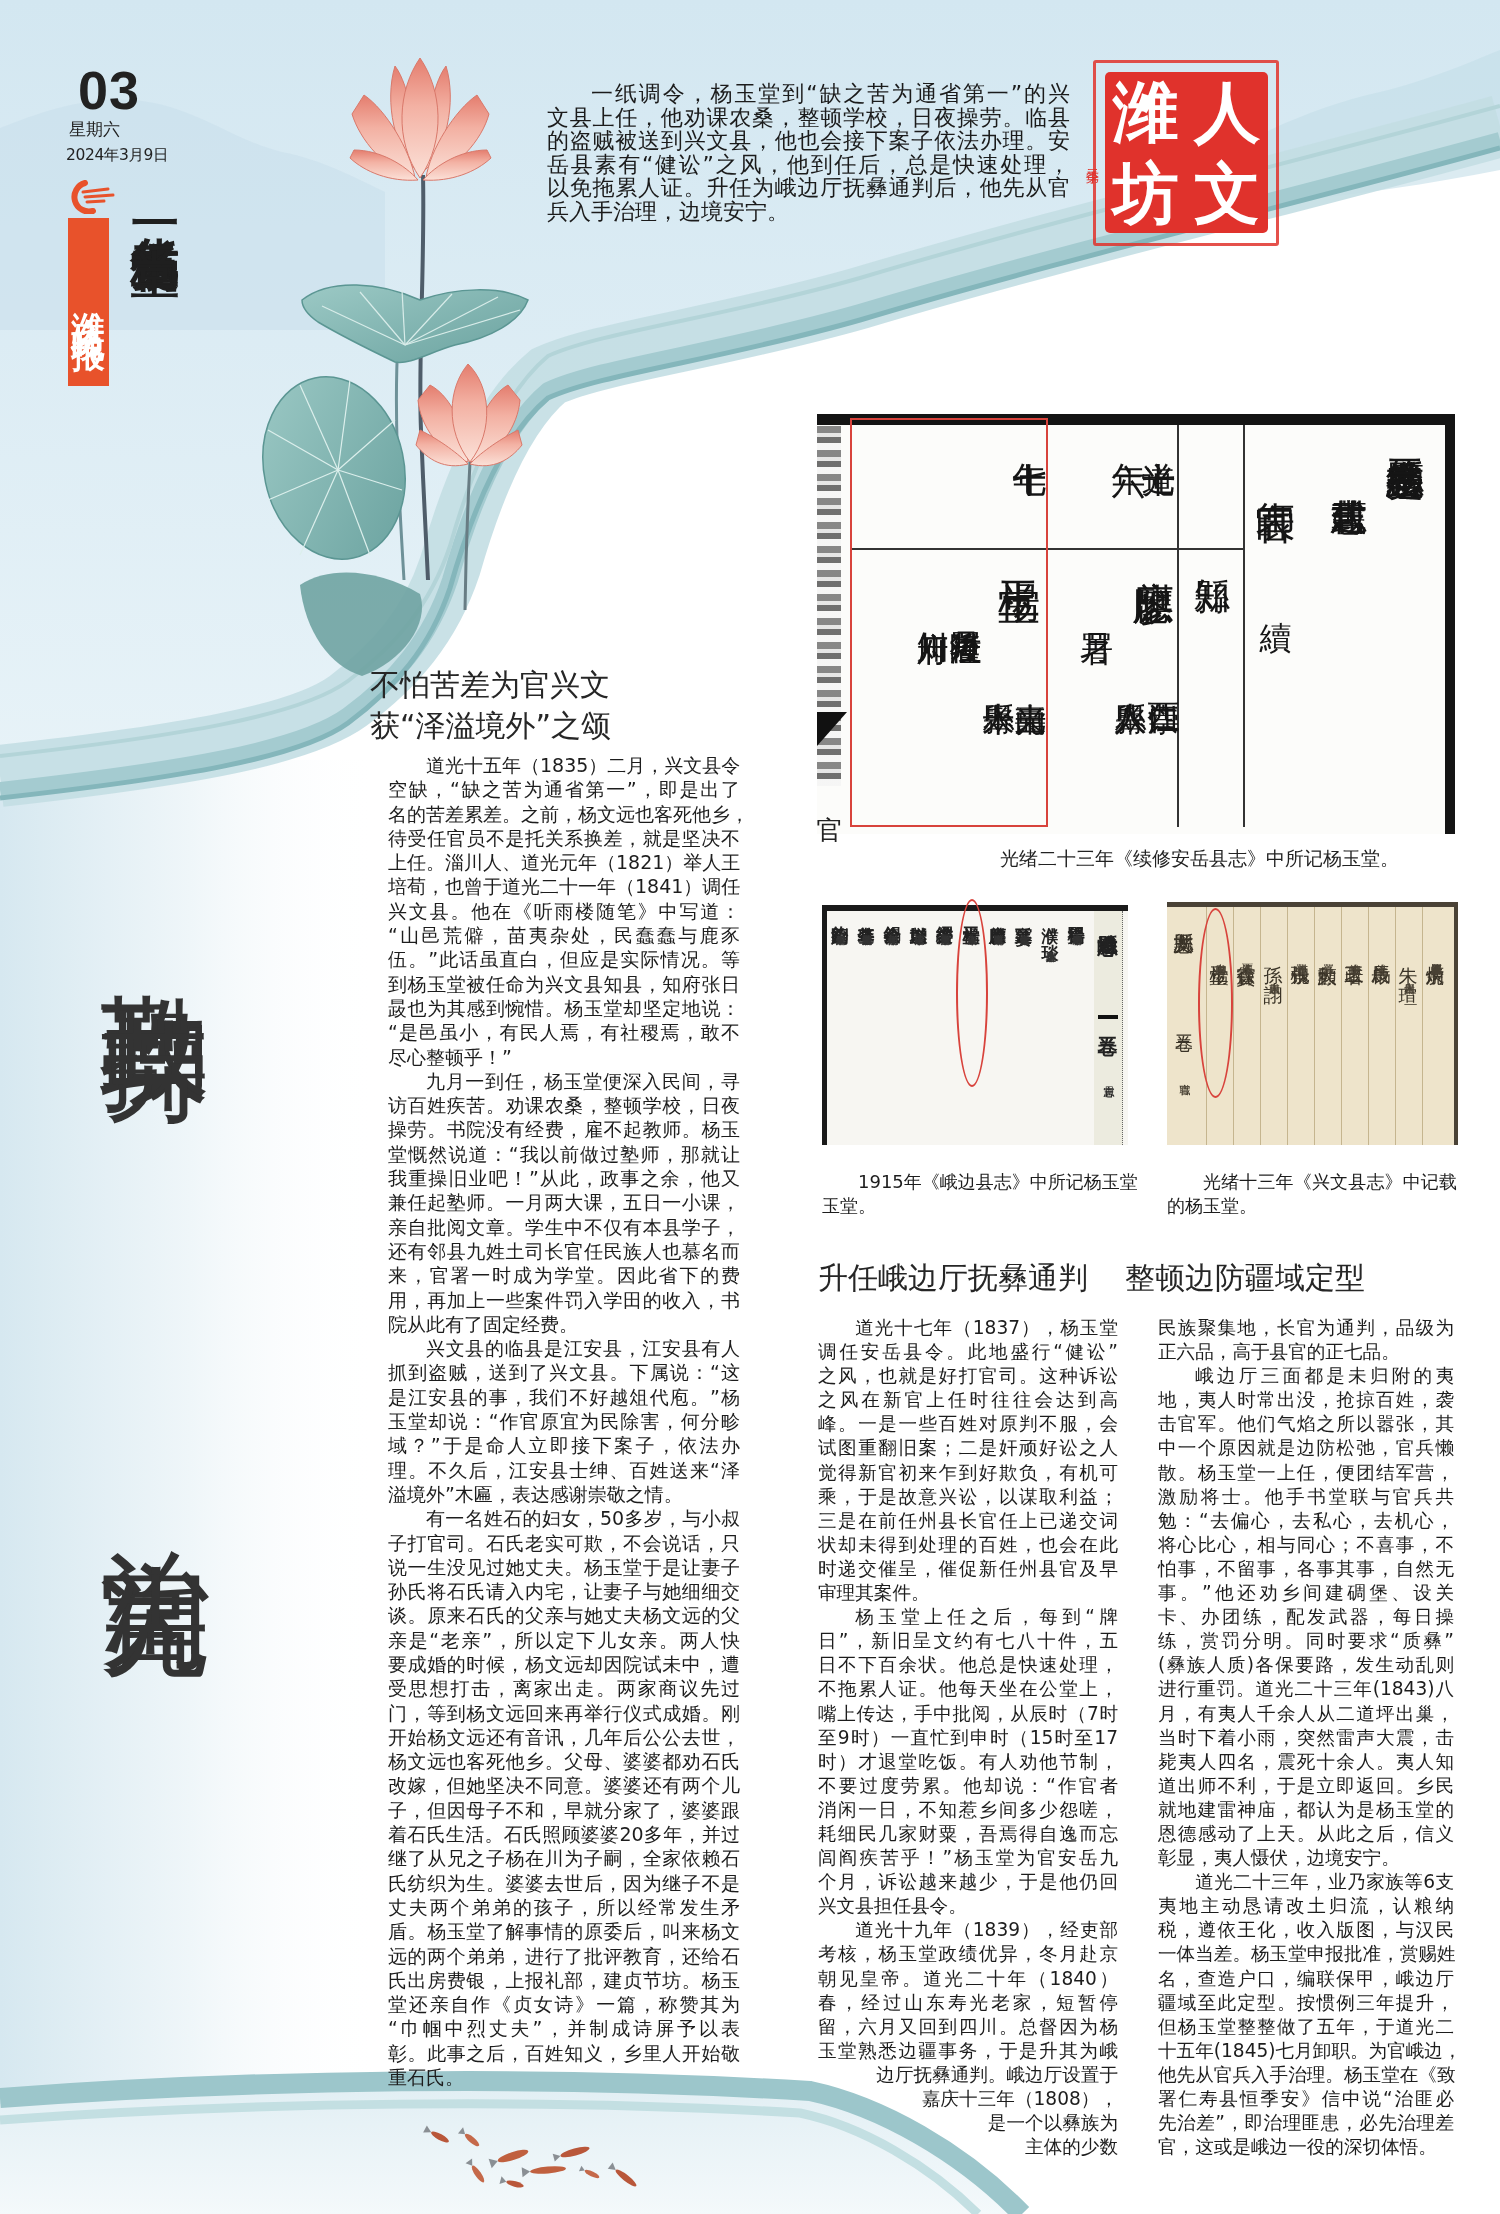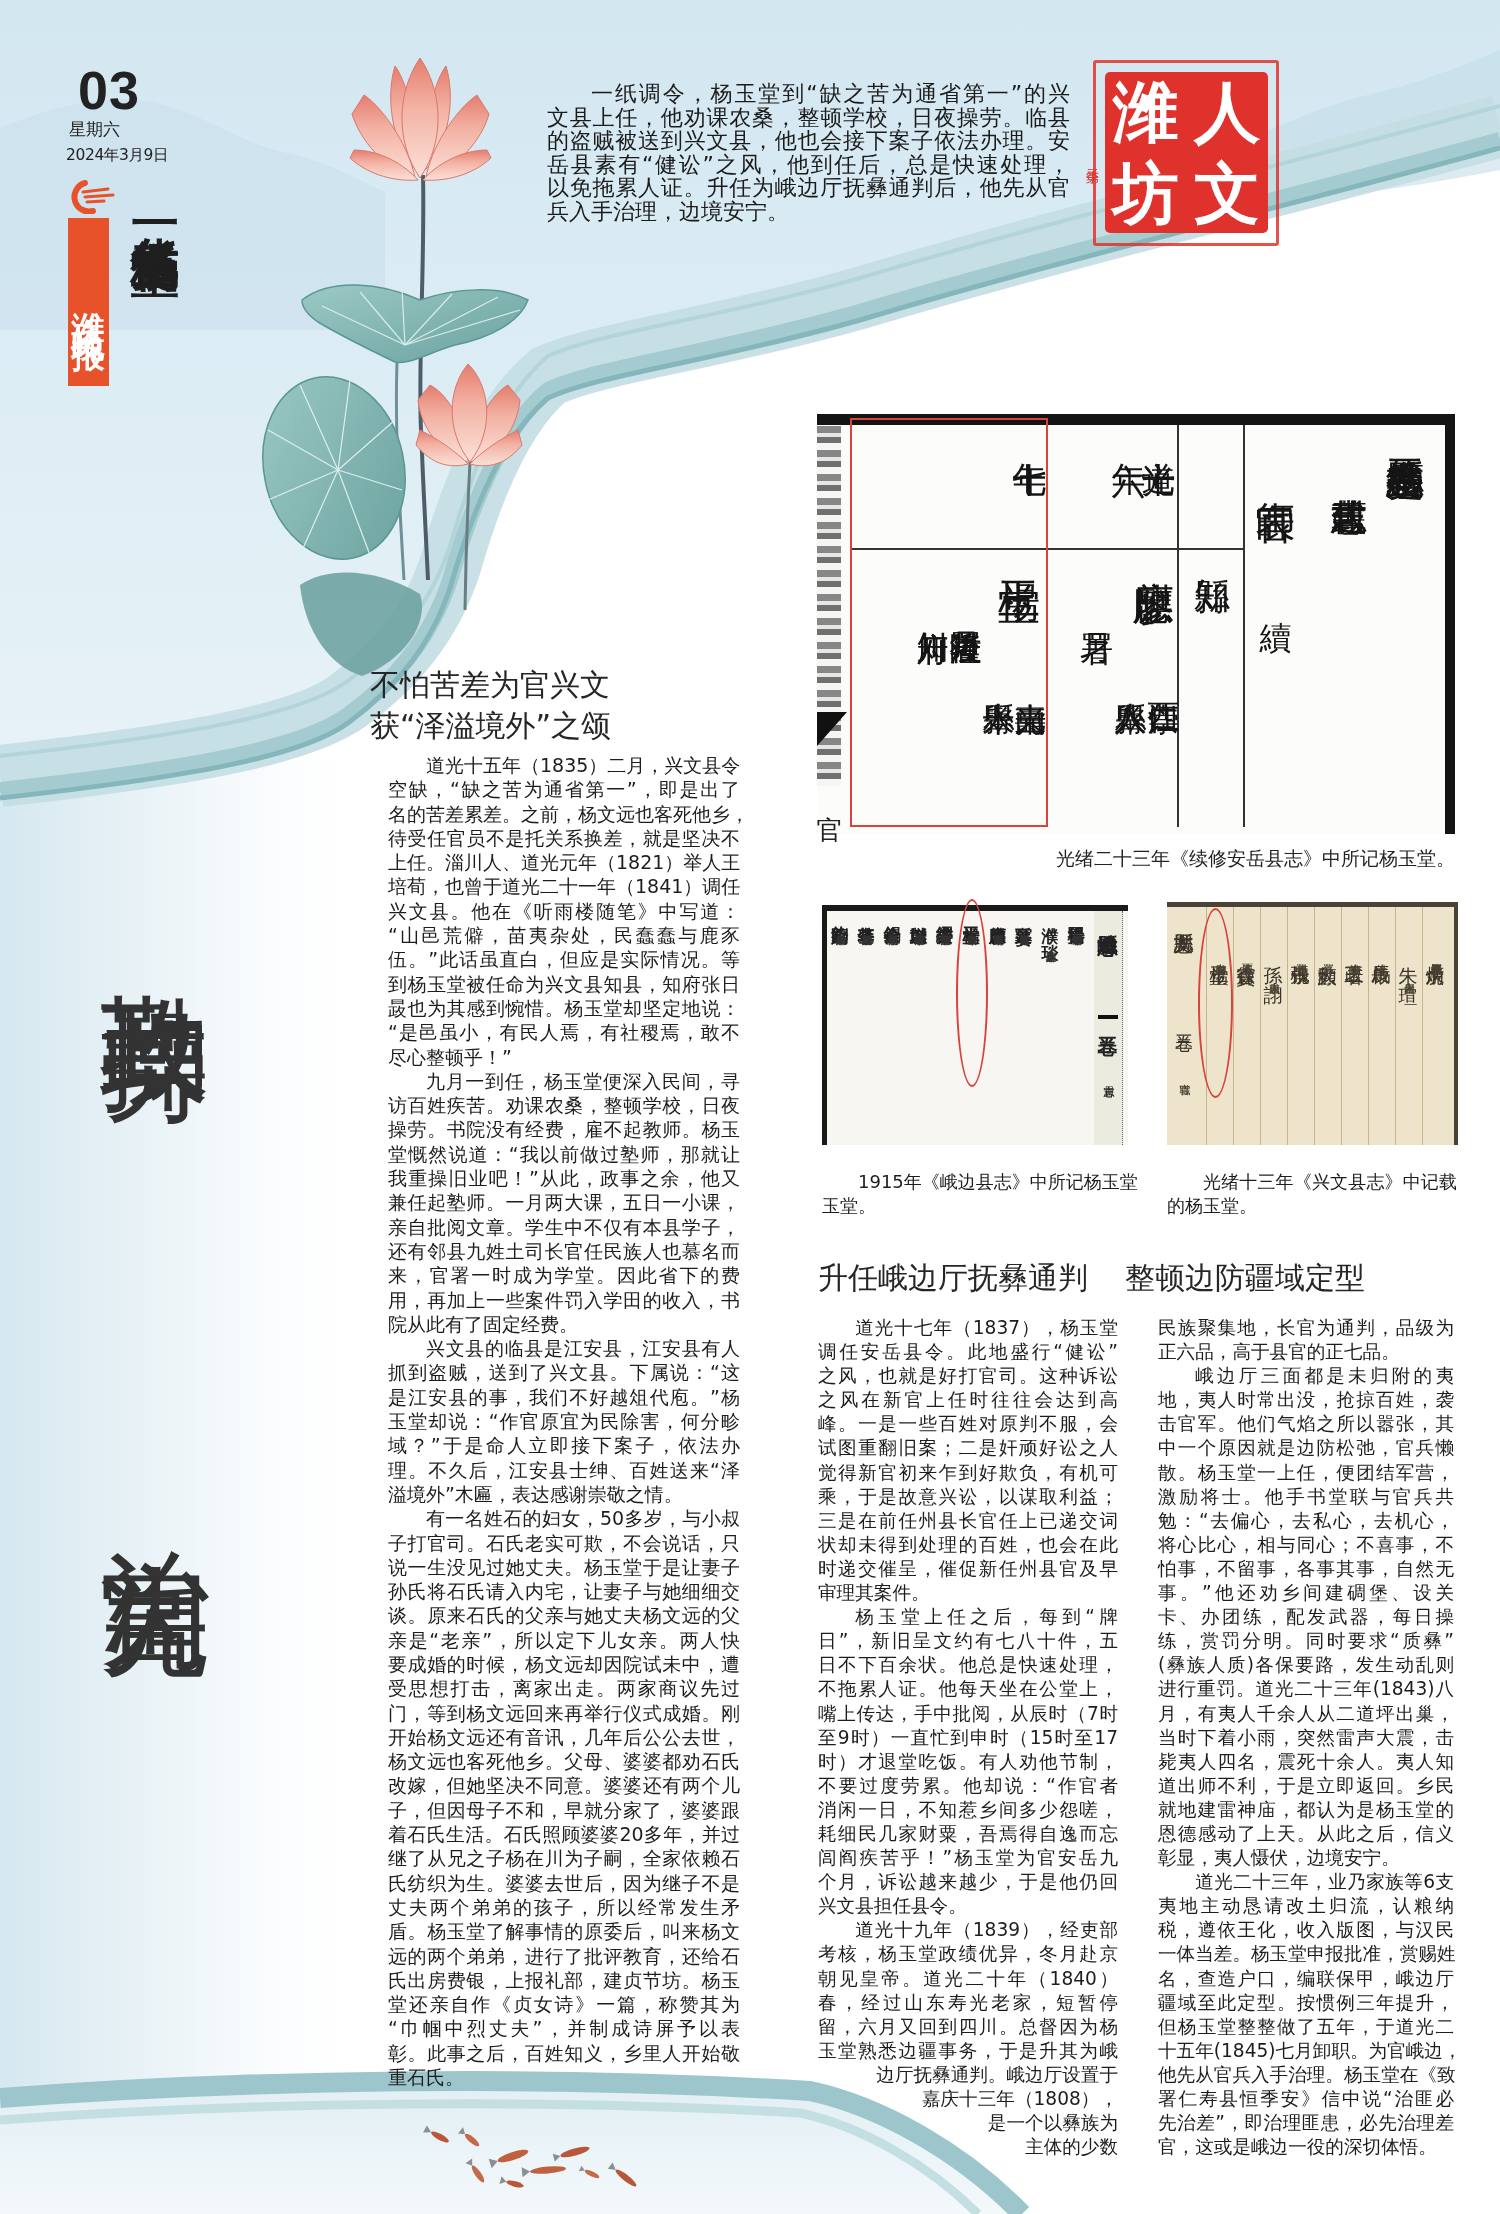--- a/index.html
+++ b/index.html
@@ -46,21 +46,21 @@
 
   .a1t { left: 370px; top: 664px; font-size: 30px; line-height: 41px; color: #262626; white-space: nowrap; }
   .a1body { left: 388px; top: 753px; width: 352px; font-size: 19px; --lh: 24.3px; }
 
   .a2t { top: 1260px; font-size: 30px; line-height: 36px; color: #262626; white-space: nowrap; }
   .a2t1 { left: 818px; }
   .a2t2 { left: 1125px; }
   .a2c1 { left: 818px; top: 1316px; width: 300px; font-size: 18.6px; --lh: 24.1px; }
   .a2c2 { left: 1158px; top: 1316px; width: 296px; font-size: 18.6px; --lh: 24.1px; }
 
-  .cap1 { left: 1000px; width: 455px; top: 846px; font-size: 19px; line-height: 24px; text-align: right; color: #222; white-space: nowrap; }
+  .cap1 { left: 1000px; width: 455px; top: 846px; font-size: 19px; line-height: 24px; color: #222; white-space: nowrap; }
   .cap2 { left: 822px; top: 1170px; width: 306px; font-size: 18px; --lh: 23.5px; }
   .cap3 { left: 1167px; top: 1170px; width: 290px; font-size: 18px; --lh: 23.5px; }
 
   
   .scan1 { left: 817px; top: 414px; width: 638px; height: 420px; background: #fcfcfa; overflow: visible;
            font-family: "DejaVu Serif", serif; color: #151515; }
   .scan1 .topbar { position: absolute; left: 0; top: 0; width: 638px; height: 11px; background: #141414; }
   .scan1 .rightbar { position: absolute; right: 0; top: 0; width: 10px; height: 420px; background: #141414; }
   .scan1 .edge { position: absolute; left: 0; top: 12px; width: 24px; height: 360px;
                  background: repeating-linear-gradient(180deg, #555 0 7px, #ddd 7px 11px, #333 11px 17px, #f3f3f3 17px 24px); opacity: .7; }

